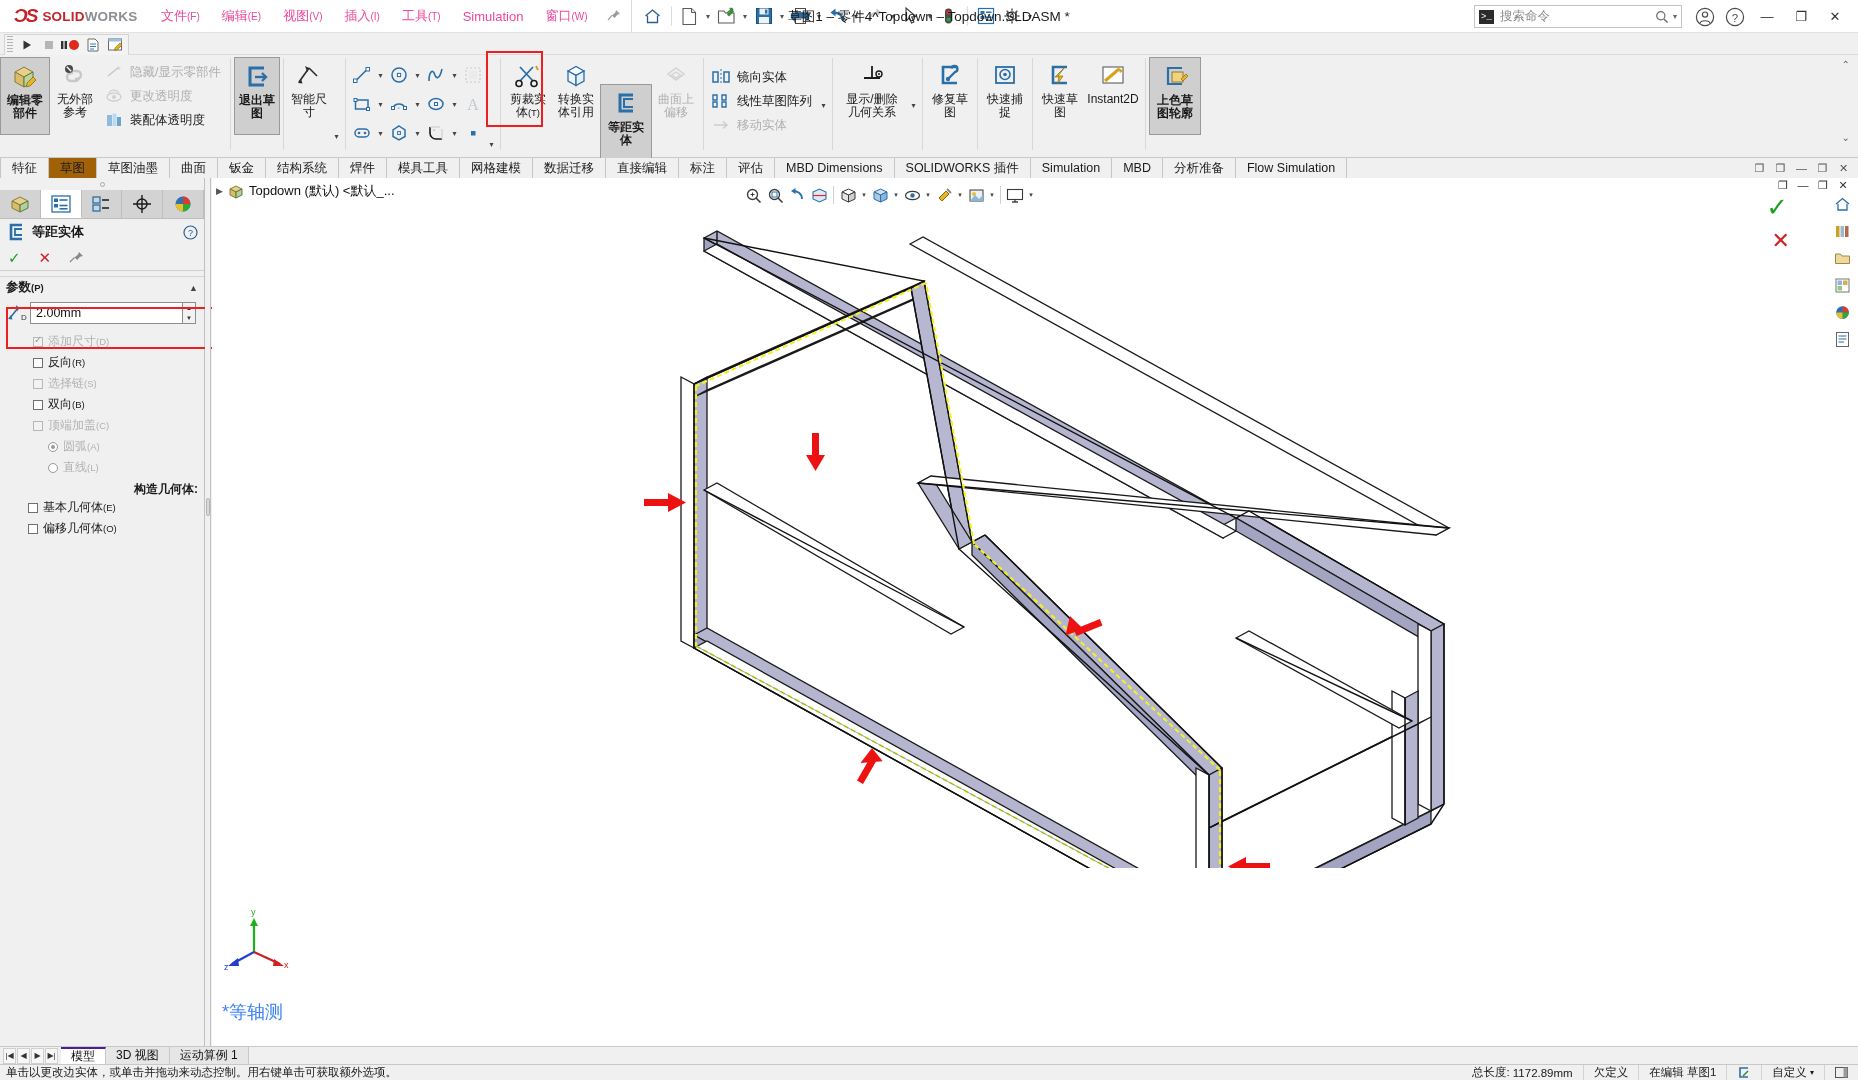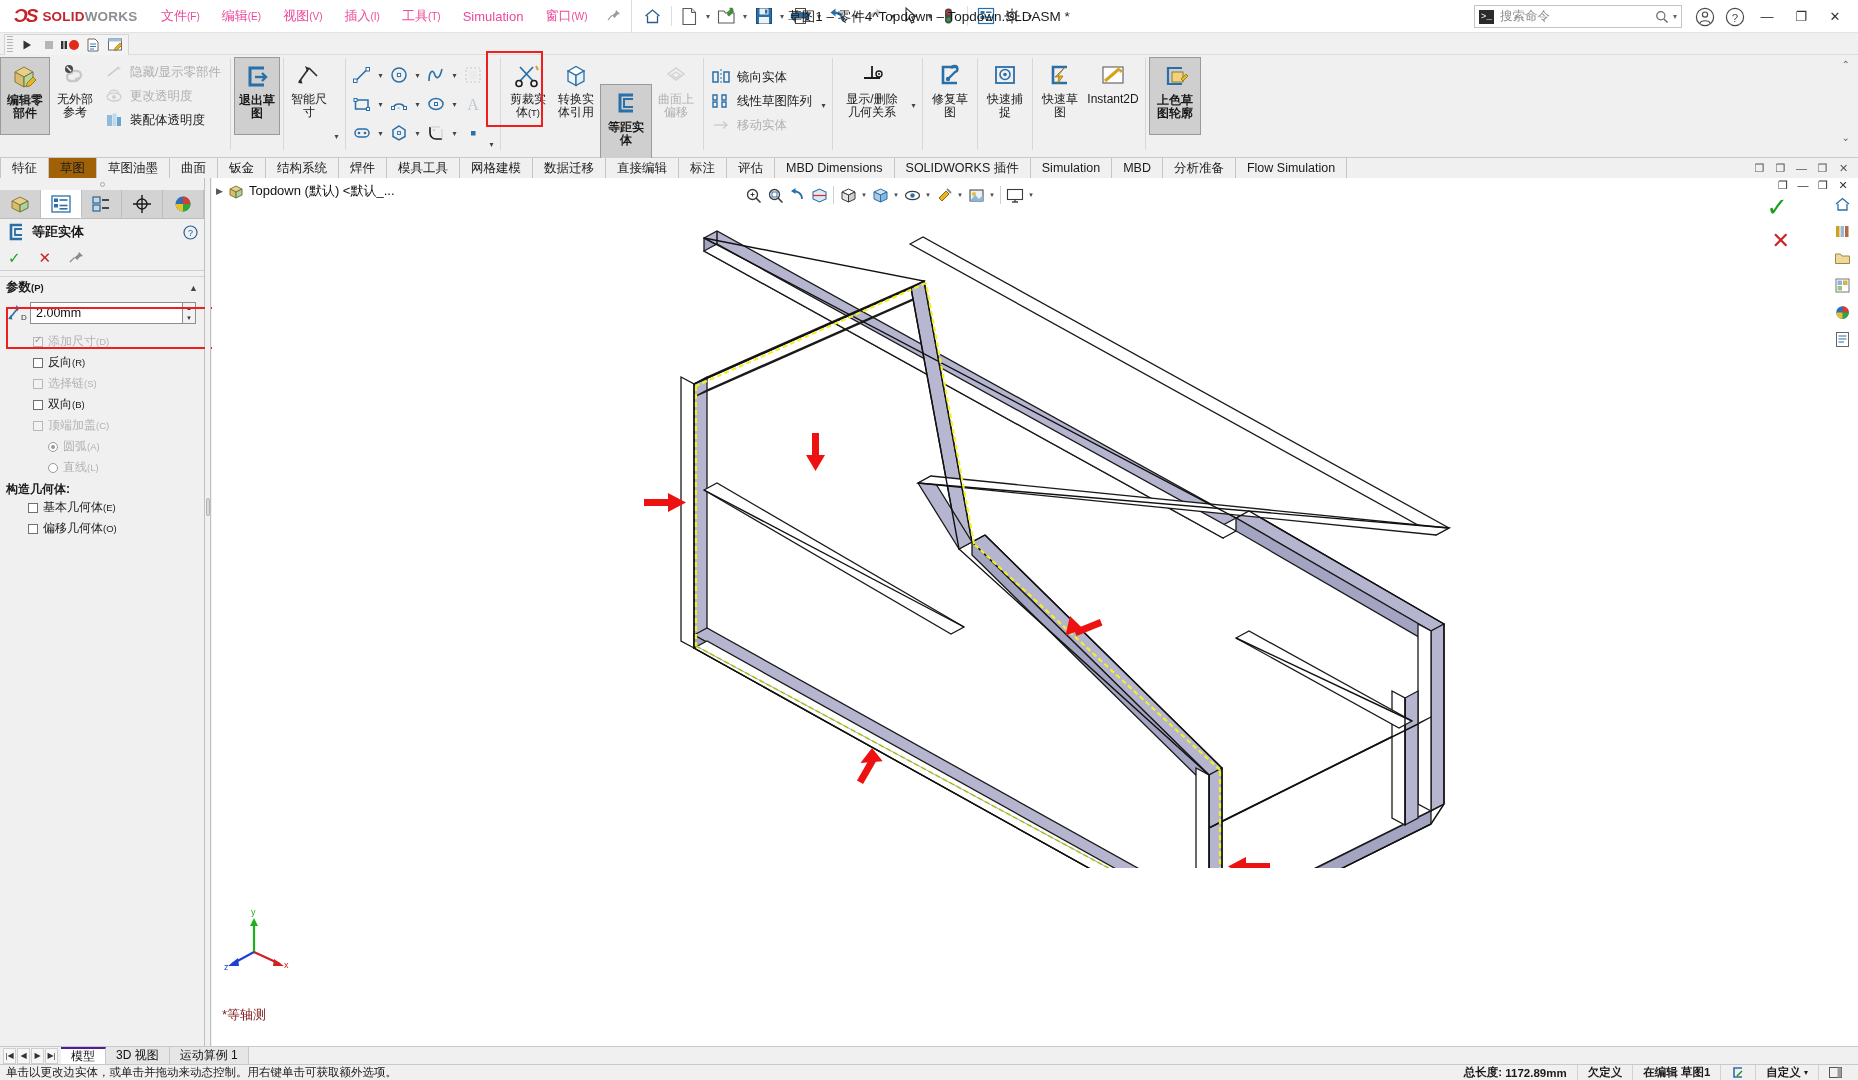--- a/index.html
+++ b/index.html
@@ -98,21 +98,21 @@
     font-size:12.5px; color:#1a1a1a; border-right:1px solid #c6c6c6;
     background:#f0f0f0; cursor:default; white-space:nowrap;
   }
   .ctab:first-child { border-left:1px solid #c6c6c6;}
   .ctab.sel { background:#a16207; }
   .ctabs-right { margin-left:auto; display:flex; align-items:center; padding-right:6px; gap:4px; color:#555;}
   .ctabs-right .mini { width:17px; height:16px; display:flex; align-items:center; justify-content:center; font-size:11px;}
 
   
   .leftpanel { position:absolute; left:0; top:178px; width:205px; bottom:34px; background:#f0f0f0;
-     border-right:1px solid #c0c0c0; }
+     border-right:1px solid #c0c0c0;text-align:right; }
   .pm-splitdot { height:12px; display:flex; align-items:center; justify-content:center;}
   .pm-splitdot i { width:5px; height:5px; border:1px solid #a8a8a8; border-radius:50%; display:block;}
   .pm-tabs { display:flex; height:29px; border-bottom:1px solid #bdbdbd; background:#dcdcdc;}
   .pm-tab { width:41px; display:flex; align-items:center; justify-content:center; border-right:1px solid #bdbdbd; background:#d3d3d3;}
   .pm-tab.sel { background:#ffffff; border-bottom:1px solid #ffffff;}
   .pm-head { display:flex; align-items:center; height:26px; padding:0 6px; }
   .pm-head .ptitle { font-size:13px; font-weight:bold; color:#1a1a1a; margin-left:6px;}
   .pm-help { margin-left:auto; color:#2a6099;}
   .pm-actions { display:flex; align-items:center; height:26px; padding-left:8px; gap:18px; border-bottom:1px solid #d0d0d0;}
   .pm-actions span { font-size:15px; }
@@ -150,33 +150,33 @@
   .gt-btn { width:22px; height:24px; display:flex; align-items:center; justify-content:center;}
   .gt-sep { width:1px; height:18px; background:#d0d0d0; margin:0 3px;}
   .gt-dd { width:10px; height:24px; display:flex; align-items:center; justify-content:center; font-size:7px; color:#444;}
   .conf-ok { position:absolute; right:70px; top:14px; color:#18a01b; font-size:26px; font-weight:bold;}
   .conf-x  { position:absolute; right:68px; top:50px; color:#d02020; font-size:22px; font-weight:bold;}
   .vtools { position:absolute; right:2px; top:14px; width:26px; display:flex; flex-direction:column; gap:3px;}
   .vt { width:24px; height:24px; display:flex; align-items:center; justify-content:center;}
   .gfx-wins { position:absolute; right:6px; top:-1px; display:flex; gap:2px; align-items:center; color:#333;}
   .gfx-wins div { width:18px; height:16px; display:flex; align-items:center; justify-content:center; font-size:11px;}
   .triad { position:absolute; left:10px; bottom:72px; width:70px; height:70px;}
-  .viewlabel { position:absolute; left:10px; bottom:22px; font-size:13px; color:#7f1d1d;}
+  .viewlabel { position:absolute; left:10px; bottom:22px; font-size:18px; color:#3b82f6;}
 
   
   .doctabs { position:absolute; left:0; bottom:16px; width:1858px; height:18px; background:#f0f0f0;
      border-top:1px solid #c8c8c8; display:flex; align-items:stretch;}
   .navarrows { display:flex; align-items:center; padding:0 3px; gap:1px;}
   .navarrows span { width:13px; height:16px; display:flex; align-items:center; justify-content:center; font-size:8px; color:#333; border:1px solid #cfcfcf; background:#f7f7f7;}
   .dtab { display:flex; align-items:center; padding:0 10px; font-size:12px; color:#111; border-right:1px solid #c8c8c8; background:#e6e6e6;}
   .dtab.sel { background:#ffffff; border-top:2px solid #4c1d95;}
   .statusbar { position:absolute; left:0; bottom:0; width:1858px; height:16px; background:#f0f0f0;
      border-top:1px solid #c8c8c8; display:flex; align-items:center; font-size:11.5px; color:#1a1a1a;}
   .sb-left { padding-left:6px; }
-  .sb-right { margin-left:auto; display:flex; align-items:center; padding-right:6px; gap:0;font-weight:bold;}
+  .sb-right { margin-left:auto; display:flex; align-items:center; gap:0;}
   .sb-cell { padding:0 10px; border-left:1px solid #d2d2d2; height:16px; display:flex; align-items:center;}
   .sb-cell.nb { border-left:none;}
 
   svg { display:block; }
 </style>
 </head>
 <body>
 
 <div id="app">
 

